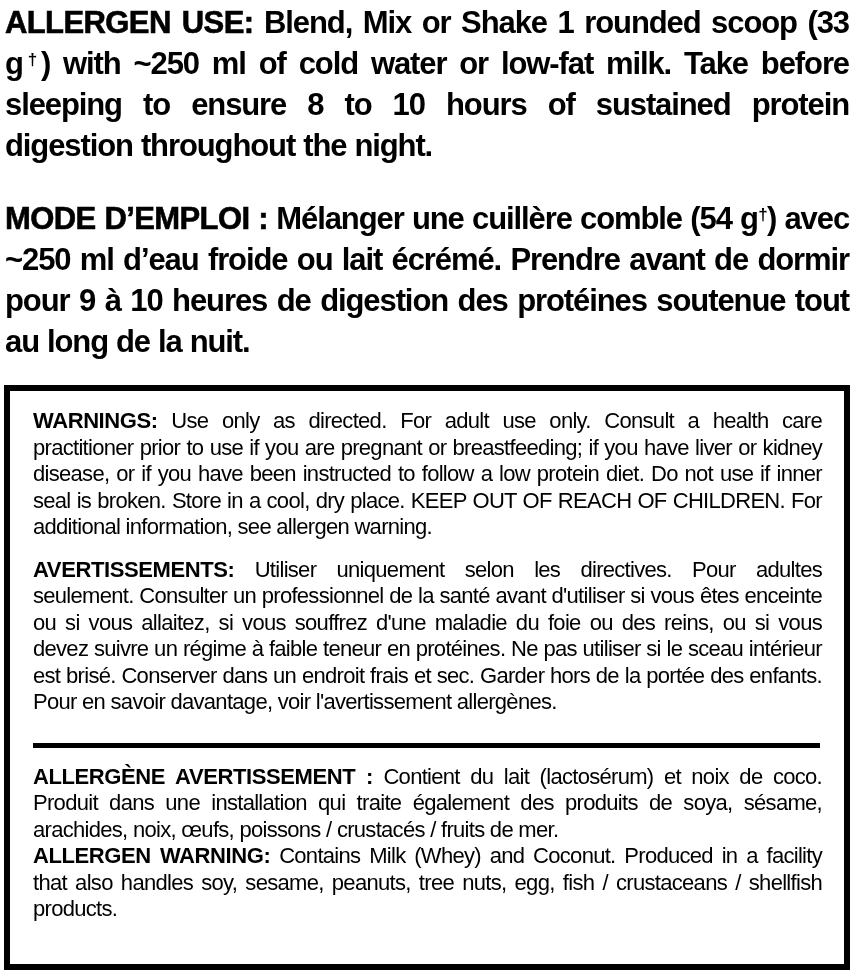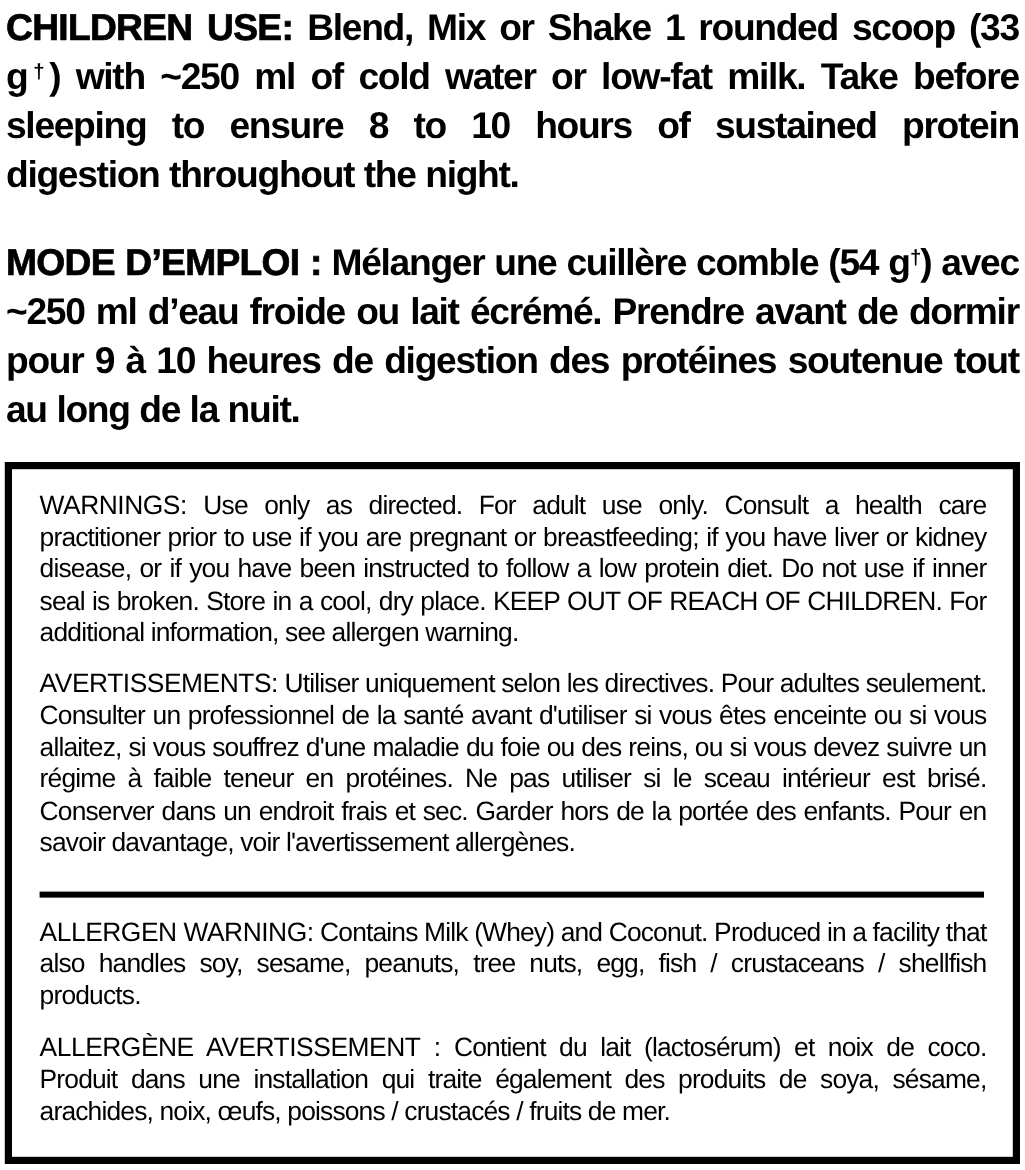--- a/index.html
+++ b/index.html
@@ -41,21 +41,21 @@
     border: 6px solid #000000;
     padding: 17px 22px 10px 23px;
     overflow: hidden;
   }
   .para-box {
     font-size: 22px;
     line-height: 26.5px;
     letter-spacing: -0.7px;
     text-align: justify;
   }
-  .para-box .lead { font-weight: normal; letter-spacing: -0.4px; }
+  .para-box .lead { font-weight: bold; letter-spacing: -0.4px; }
   #warnings        { margin-bottom: 16px; }
   #avertissements  { margin-bottom: 27px; }
   #allergen        { margin-bottom: 17px; }
   #allergene       { margin-bottom: 0; }
   .divider {
     height: 5px;
     background: #000000;
     border: none;
     margin: 0 2px 16px 0;
   }
@@ -65,37 +65,37 @@
     vertical-align: baseline;
     position: relative;
     top: -0.55em;
   }
 </style>
 </head>
 <body>
 
 <main>
 
-  <p id="suggested-use" class="para-large"><span class="lead">CHILDREN USE:</span>
+  <p id="suggested-use" class="para-large"><span class="lead">ALLERGEN USE:</span>
     <span>Blend, Mix or Shake 1 rounded scoop (33 g</span><sup>†</sup><span>) with ~250 ml of cold water or low-fat milk. Take before sleeping to ensure 8 to 10 hours of sustained protein digestion throughout the night.</span></p>
 
   <p id="mode-emploi" class="para-large"><span class="lead">MODE D’EMPLOI :</span>
     <span>Mélanger une cuillère comble (54 g</span><sup>†</sup><span>) avec ~250 ml d’eau froide ou lait écrémé. Prendre avant de dormir pour 9 à 10 heures de digestion des protéines soutenue tout au long de la nuit.</span></p>
 
   <section class="warning-box">
 
     <p id="warnings" class="para-box"><span class="lead">WARNINGS:</span>
       <span>Use only as directed. For adult use only. Consult a health care practitioner prior to use if you are pregnant or breastfeeding; if you have liver or kidney disease, or if you have been instructed to follow a low protein diet. Do not use if inner seal is broken. Store in a cool, dry place. KEEP OUT OF REACH OF CHILDREN. For additional information, see allergen warning.</span></p>
 
     <p id="avertissements" class="para-box"><span class="lead">AVERTISSEMENTS:</span>
       <span>Utiliser uniquement selon les directives. Pour adultes seulement. Consulter un professionnel de la santé avant d'utiliser si vous êtes enceinte ou si vous allaitez, si vous souffrez d'une maladie du foie ou des reins, ou si vous devez suivre un régime à faible teneur en protéines. Ne pas utiliser si le sceau intérieur est brisé. Conserver dans un endroit frais et sec. Garder hors de la portée des enfants. Pour en savoir davantage, voir l'avertissement allergènes.</span></p>
 
     <div class="divider"></div>
 
+    <p id="allergene" class="para-box"><span class="lead">ALLERGÈNE AVERTISSEMENT :</span>
+      <span>Contient du lait (lactosérum) et noix de coco. Produit dans une installation qui traite également des produits de soya, sésame, arachides, noix, œufs, poissons / crustacés / fruits de mer.</span></p>
+
     <p id="allergen" class="para-box"><span class="lead">ALLERGEN WARNING:</span>
       <span>Contains Milk (Whey) and Coconut. Produced in a facility that also handles soy, sesame, peanuts, tree nuts, egg, fish / crustaceans / shellfish products.</span></p>
-
-    <p id="allergene" class="para-box"><span class="lead">ALLERGÈNE AVERTISSEMENT :</span>
-      <span>Contient du lait (lactosérum) et noix de coco. Produit dans une installation qui traite également des produits de soya, sésame, arachides, noix, œufs, poissons / crustacés / fruits de mer.</span></p>
 
   </section>
 
 </main>
 
 </body></html>

